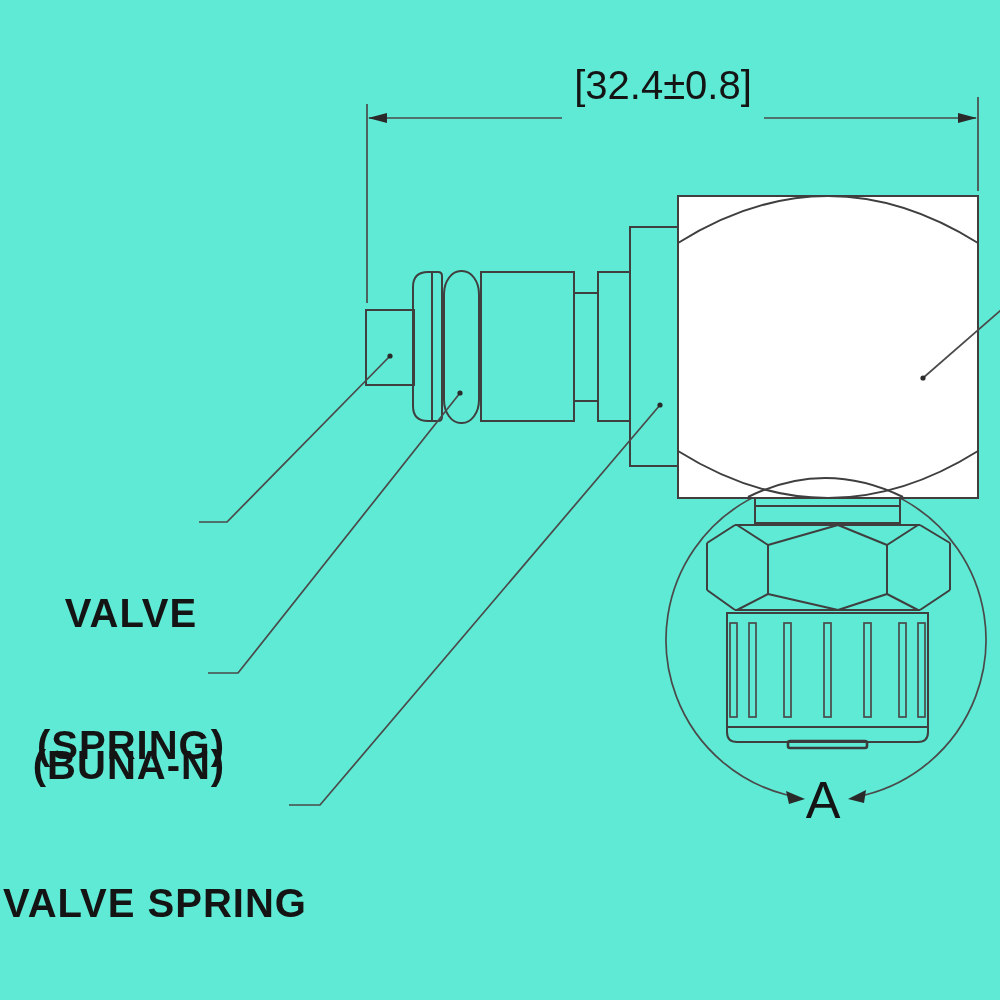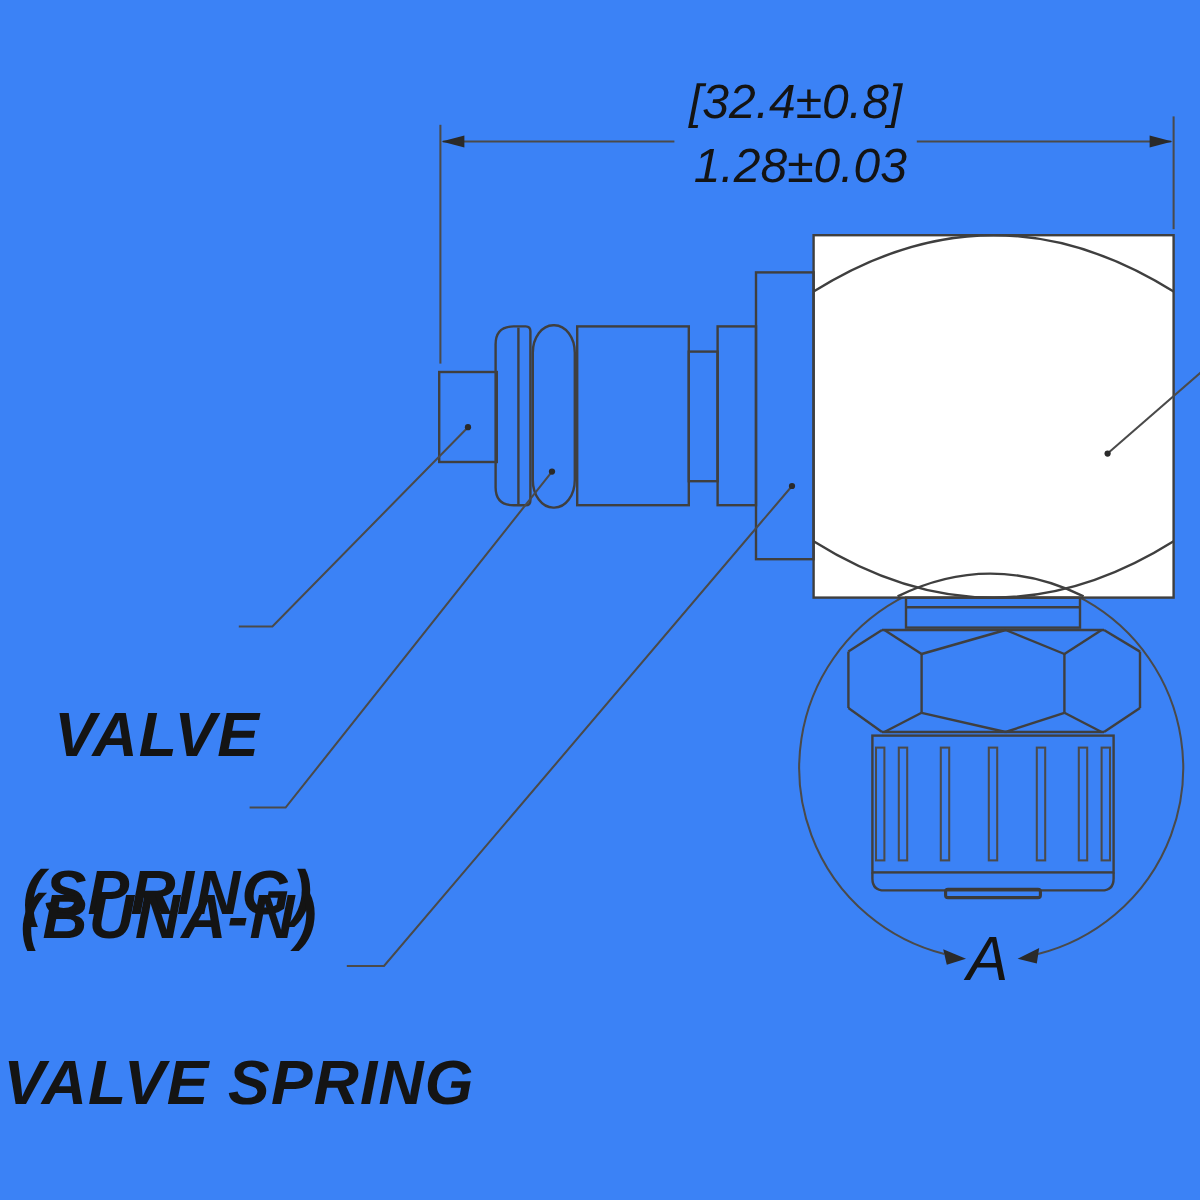--- a/index.html
+++ b/index.html
@@ -1,27 +1,26 @@
 <!DOCTYPE html>
 <html><head>
 <meta charset="utf-8">
 <style>
   html,body{margin:0;padding:0;background:#fff;}
   #stage{
-    position:relative;width:1000px;height:1000px;background:#3b82f6;overflow:hidden;
+    position:relative;width:1000px;height:1000px;background:#5eead4;overflow:hidden;
     font-family:"Liberation Sans",sans-serif;
-    font-style:italic;
   }
   svg{position:absolute;left:0;top:0;}
   .dimtext{
     position:absolute;font-size:40px;font-weight:400;color:#141414;
     line-height:40px;text-align:center;white-space:pre;letter-spacing:0px;
   }
   .callout{
-    position:absolute;font-size:52px;font-weight:700;color:#141414;
+    position:absolute;font-size:40px;font-weight:700;color:#141414;
     line-height:44px;letter-spacing:1px;white-space:pre;
   }
   .callout.centered{text-align:center;}
   #detail-label{
     position:absolute;font-size:52px;font-weight:400;color:#141414;
     line-height:52px;text-align:center;
   }
   .ln{stroke:#3f3f3f;stroke-width:2;fill:none;}
   .thin{stroke:#4a4a4a;stroke-width:1.7;fill:none;}
   .solid{fill:#2a2a2a;stroke:none;}
@@ -113,21 +112,20 @@
       <circle class="solid" cx="460" cy="393" r="2.6"></circle>
       <path class="thin" d="M 289,805 L 320,805 L 660,405"></path>
       <circle class="solid" cx="660" cy="405" r="2.6"></circle>
       <path class="thin" d="M 923,378 L 1001,310"></path>
       <circle class="solid" cx="923" cy="378" r="2.6"></circle>
     </g>
   </svg>
 
   <div class="dimtext" style="left:543px;top:65px;width:240px;">[32.4±0.8]</div>
 
-  <div class="dimtext" style="left:547px;top:119px;width:240px;">1.28±0.03</div>
 
   <div class="callout centered" style="left:19px;top:503px;width:224px;">
     <div>VALVE</div>
     <div>(SPRING)</div>
   </div>
 
   <div class="callout centered" style="left:17px;top:655px;width:224px;">
     <div>(BUNA-N)</div>
   </div>
 

